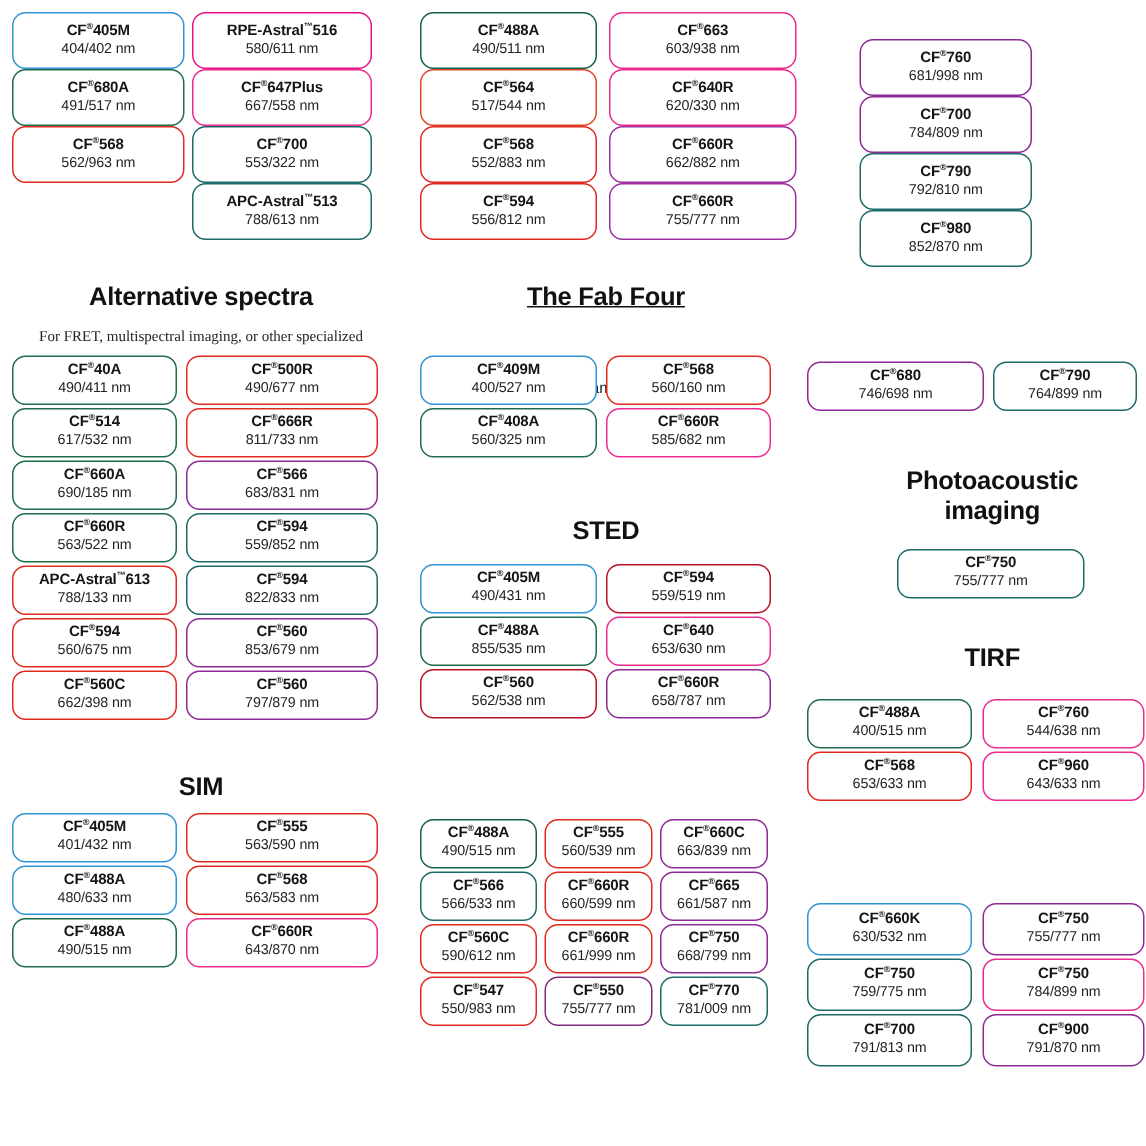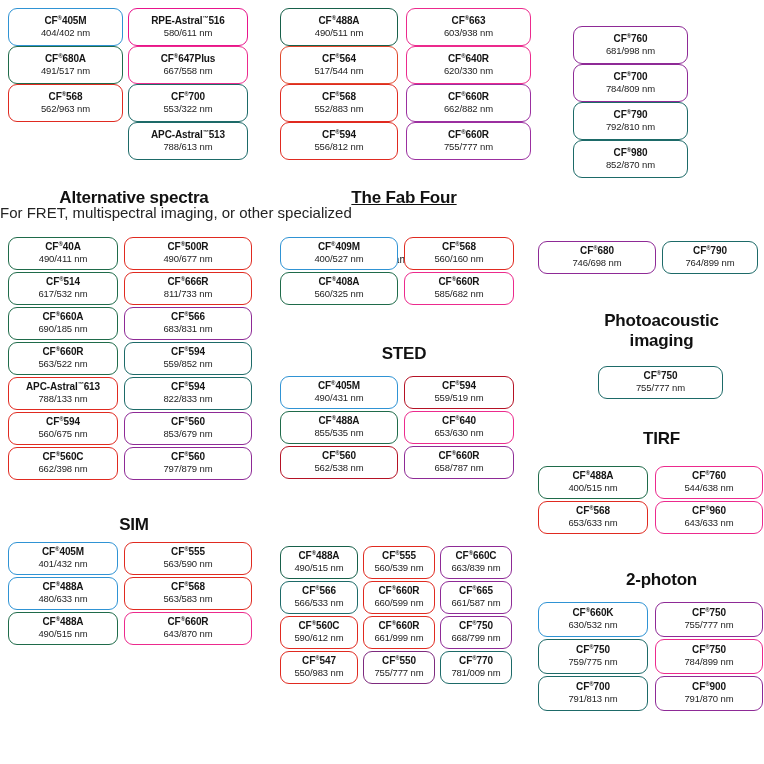--- a/index.html
+++ b/index.html
@@ -77,35 +77,34 @@
     white-space: nowrap;
   }
   .sec-title.two-line { white-space: normal; line-height: 1.15; }
 </style>
 </head>
 <body>
 
 <div id="page">
 
   <div class="sec-title" style="left:0px; top:188px; width:268px;">Alternative spectra</div>
-  <div class="sec-sub" style="left:0px; top:204px; width:268px; font-size:15px;">For FRET, multispectral imaging, or other specialized</div>
+  <div class="sec-sub" style="left:0px; top:219px; width:268px; font-size:10px;font-family:Liberation Serif, serif;">For FRET, multispectral imaging, or other specialized</div>
 
   <div class="sec-title" style="left:274px; top:188px; width:260px;text-decoration:underline;">The Fab Four</div>
   <div class="sec-sub" style="left:289px; top:209px; width:260px;margin-top:44px;">Our go-to team for 4-color confocal</div>
 
   <div class="sec-title" style="left:274px; top:344px; width:260px;">STED</div>
 
   <div class="sec-title" style="left:0px; top:515px; width:268px;">SIM</div>
 
 
   <div class="sec-title two-line" style="left:584px; top:311px; width:155px;">Photoacoustic imaging</div>
 
   <div class="sec-title" style="left:584px; top:429px; width:155px;">TIRF</div>
 
-  <div class="sec-title" style="left:584px; top:570px; width:155px;">2-photon</div>
 
   <div id="pill-layer">
       <div class="pill" style="left: 8px; top: 8px; width: 115px; height: 38px; border-color: rgb(47, 147, 212);">
         <div class="nm-name">CF<span class="reg">®</span>405M</div>
         <div class="nm-spec">404/402 nm</div>
       </div>
       <div class="pill" style="left: 8px; top: 46px; width: 115px; height: 38px; border-color: rgb(31, 107, 74);">
         <div class="nm-name">CF<span class="reg">®</span>680A</div>
         <div class="nm-spec">491/517 nm</div>
       </div>

